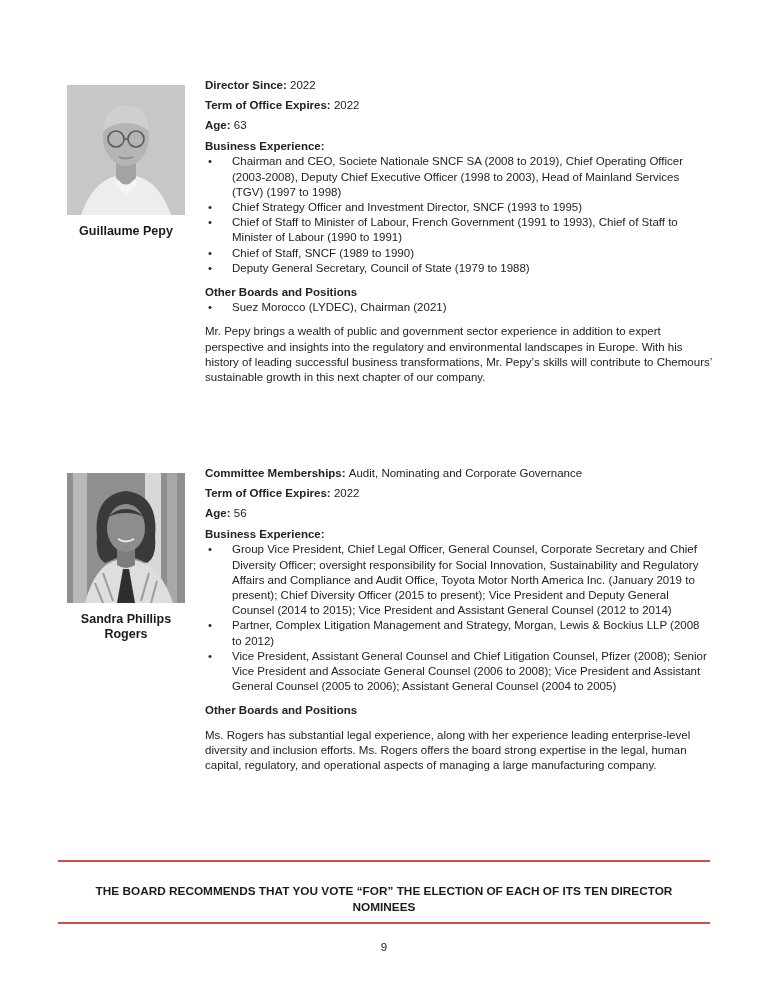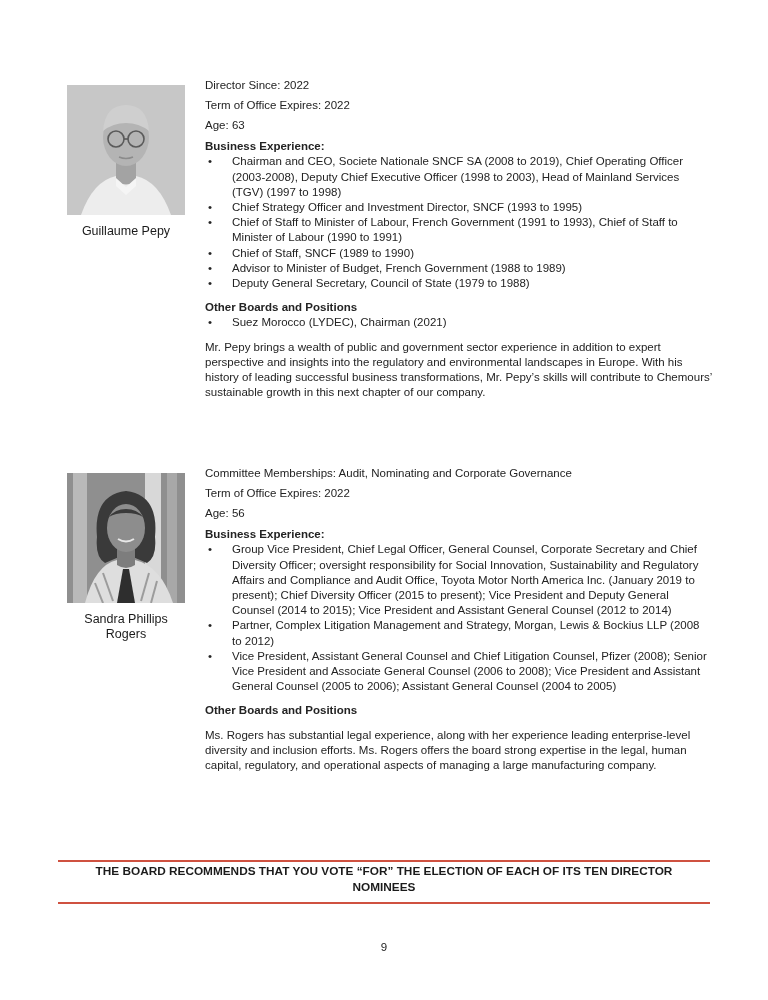--- a/index.html
+++ b/index.html
@@ -19,49 +19,49 @@
   .bio { position: absolute; left: 0; width: 768px; }
   .bio-1 { top: 78px; }
   .bio-2 { top: 466px; }
   .photo-col {
     position: absolute; left: 67px; top: 7px; width: 118px;
     text-align: center;
   }
   .photo { display: block; width: 118px; height: 130px; }
   .director-name {
     margin-top: 9px;
-    font-weight: normal;
+    font-weight: bold;
     font-size: 12.5px;
     line-height: 15px;
     color: #1b1b1b;
   }
   .text-col {
     margin-left: 205px;
     width: 507px;
     font-size: 11.5px;
     line-height: 15.2px;
   }
   .detail-line { margin-bottom: 4.8px; }
-  .lbl { font-weight: normal; }
+  .lbl { font-weight: bold; }
   .lbl::after { content: " "; }
   .section-heading { font-weight: bold; margin-top: 6px; }
   .gap-heading { margin-top: 9px; }
   ul.bullets { list-style: none; margin: 0; padding: 0; }
   ul.bullets li { position: relative; padding-left: 27px; }
   ul.bullets li::before {
     content: "\2022";
     position: absolute; left: 3px; top: 0;
   }
   .summary { font-weight: normal; margin-top: 9px; }
   .recommendation-box {
     position: absolute;
     top: 860px; left: 58px; width: 652px;
     border-top: 2px solid #cf5140;
     border-bottom: 2px solid #cf5140;
-    padding: 2px 24px 7px;
+    padding: 22px 24px 7px;
     text-align: center;
     font-weight: bold;
     font-size: 11.8px;
     line-height: 15.5px;
     color: #1b1b1b;
   }
   .page-number {
     position: absolute;
     top: 941px; left: 0; width: 768px;
     text-align: center;
@@ -99,21 +99,20 @@
       <div class="detail-line">
         <span class="lbl">Age:</span><span>63</span>
       </div>
 
       <div class="section-heading">Business Experience:</div>
       <ul class="bullets">
         <li>Chairman and CEO, Societe Nationale SNCF SA (2008 to 2019), Chief Operating Officer (2003-2008), Deputy Chief Executive Officer (1998 to 2003), Head of Mainland Services (TGV) (1997 to 1998)</li>
         <li>Chief Strategy Officer and Investment Director, SNCF (1993 to 1995)</li>
         <li>Chief of Staff to Minister of Labour, French Government (1991 to 1993), Chief of Staff to Minister of Labour (1990 to 1991)</li>
         <li>Chief of Staff, SNCF (1989 to 1990)</li>
-        <li>Advisor to Minister of Budget, French Government (1988 to 1989)</li>
         <li>Deputy General Secretary, Council of State (1979 to 1988)</li>
       </ul>
 
       <div class="section-heading gap-heading">Other Boards and Positions</div>
       <ul class="bullets">
         <li>Suez Morocco (LYDEC), Chairman (2021)</li>
       </ul>
 
       <div class="summary">Mr. Pepy brings a wealth of public and government sector experience in addition to expert perspective and insights into the regulatory and environmental landscapes in Europe. With his history of leading successful business transformations, Mr. Pepy’s skills will contribute to Chemours’ sustainable growth in this next chapter of our company.</div>
     </div>

